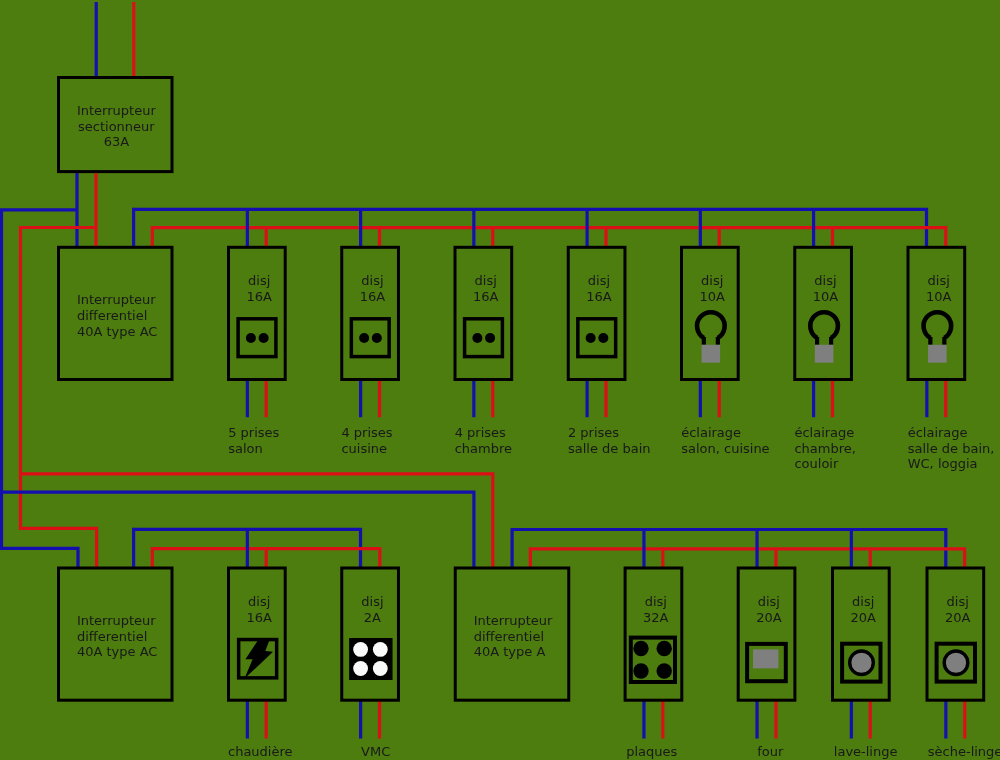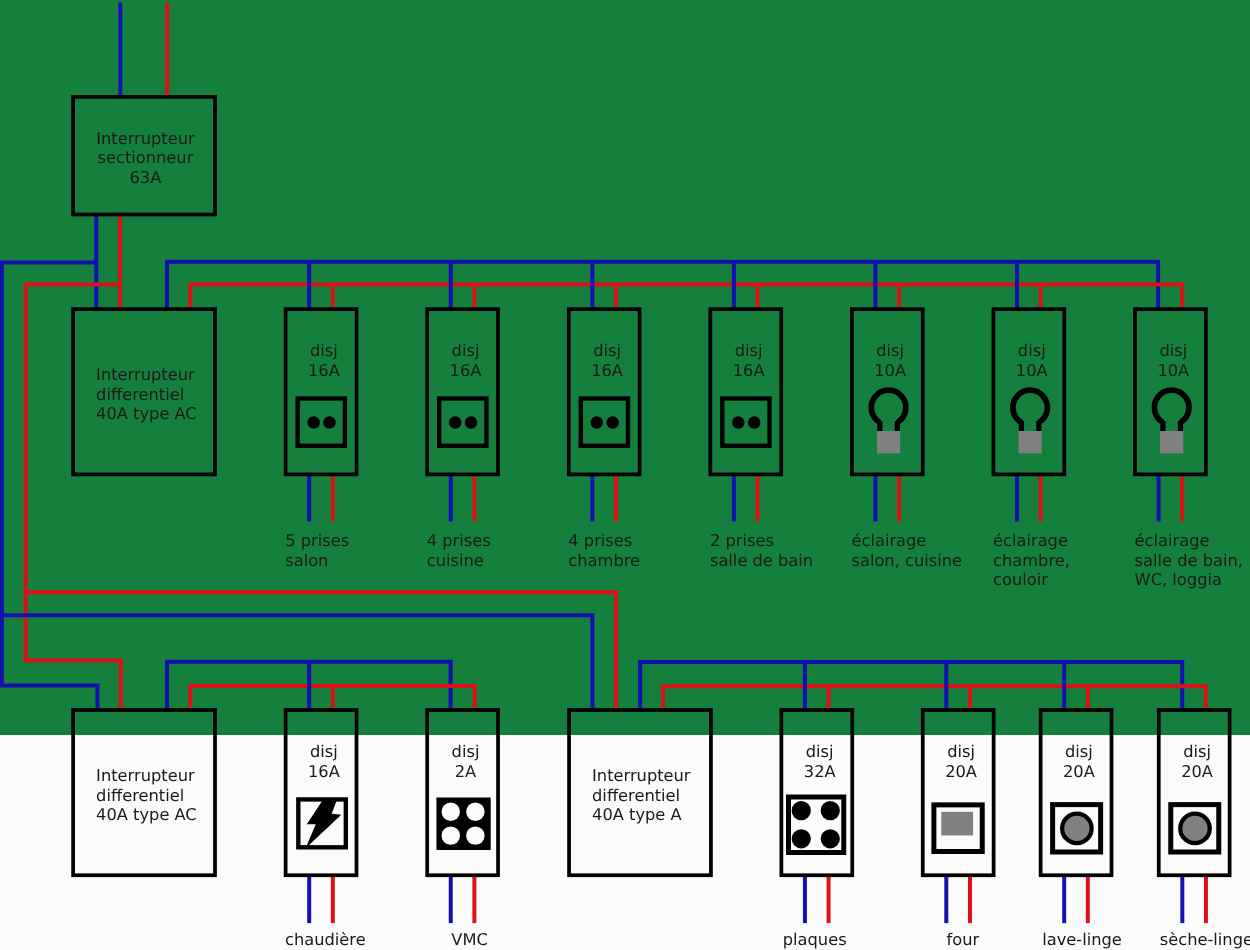--- a/index.html
+++ b/index.html
@@ -1,19 +1,19 @@
 <!DOCTYPE html>
 <html><head>
 <meta charset="utf-8">
 <title>Schema de tableau electrique</title>
 <style>
   html,body{margin:0;padding:0;}
   body{width:1000px;height:760px;overflow:hidden;background:#fbfbfb;
        font-family:"DejaVu Sans",sans-serif;}
-  #stage{position:relative;width:1000px;height:588px;background:#15803d;}
+  #stage{position:relative;width:1000px;height:760px;background:#4d7c0f;}
   #diagram{position:absolute;left:0;top:0;width:1000px;height:760px;display:block;}
   text{font-family:"DejaVu Sans",sans-serif;font-size:13px;fill:#1a1a1a;}
   #diagram{will-change:opacity;opacity:0.999;}
 </style>
 </head>
 <body>
 
 <div id="stage">
   <svg id="diagram" viewBox="0 0 1000 760">
       <g>

